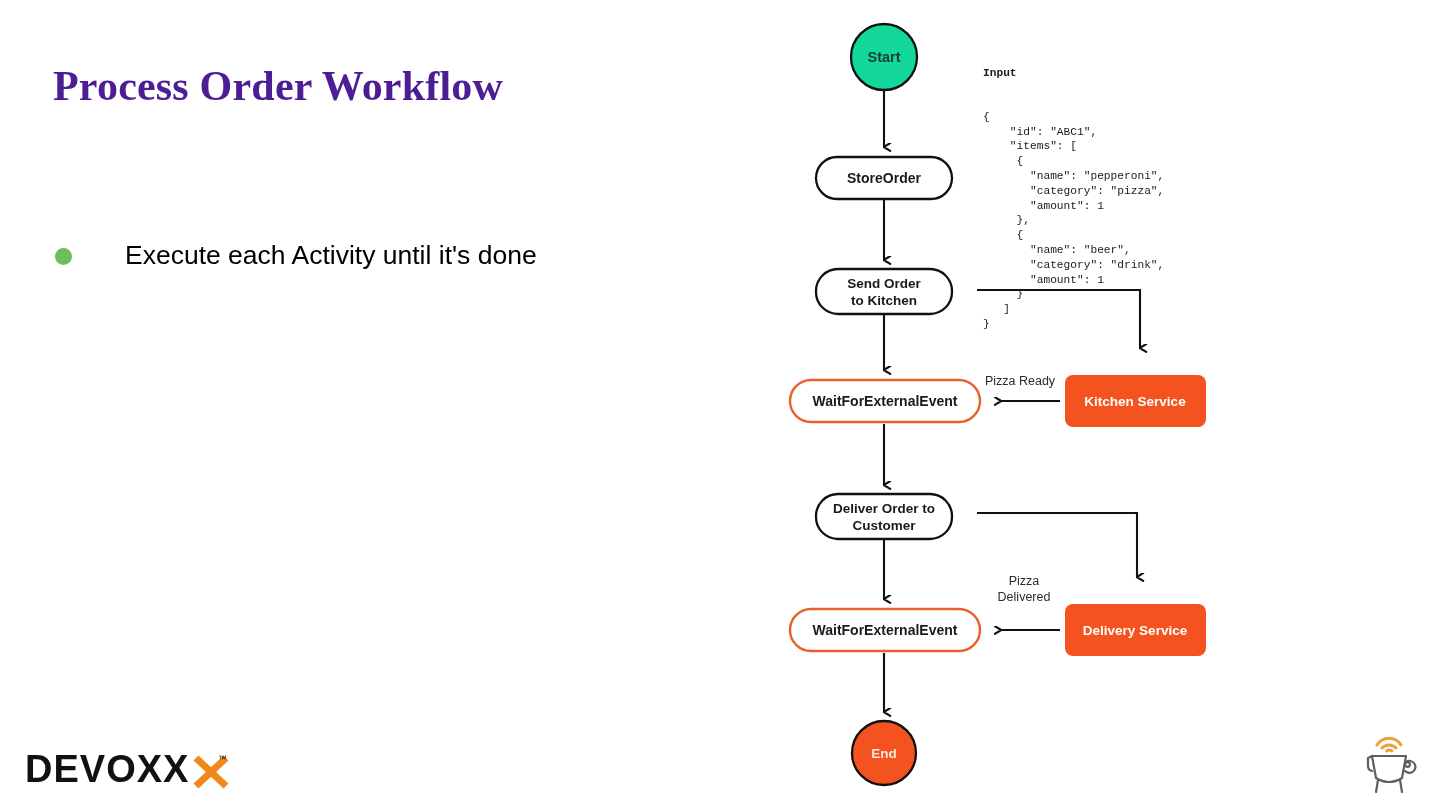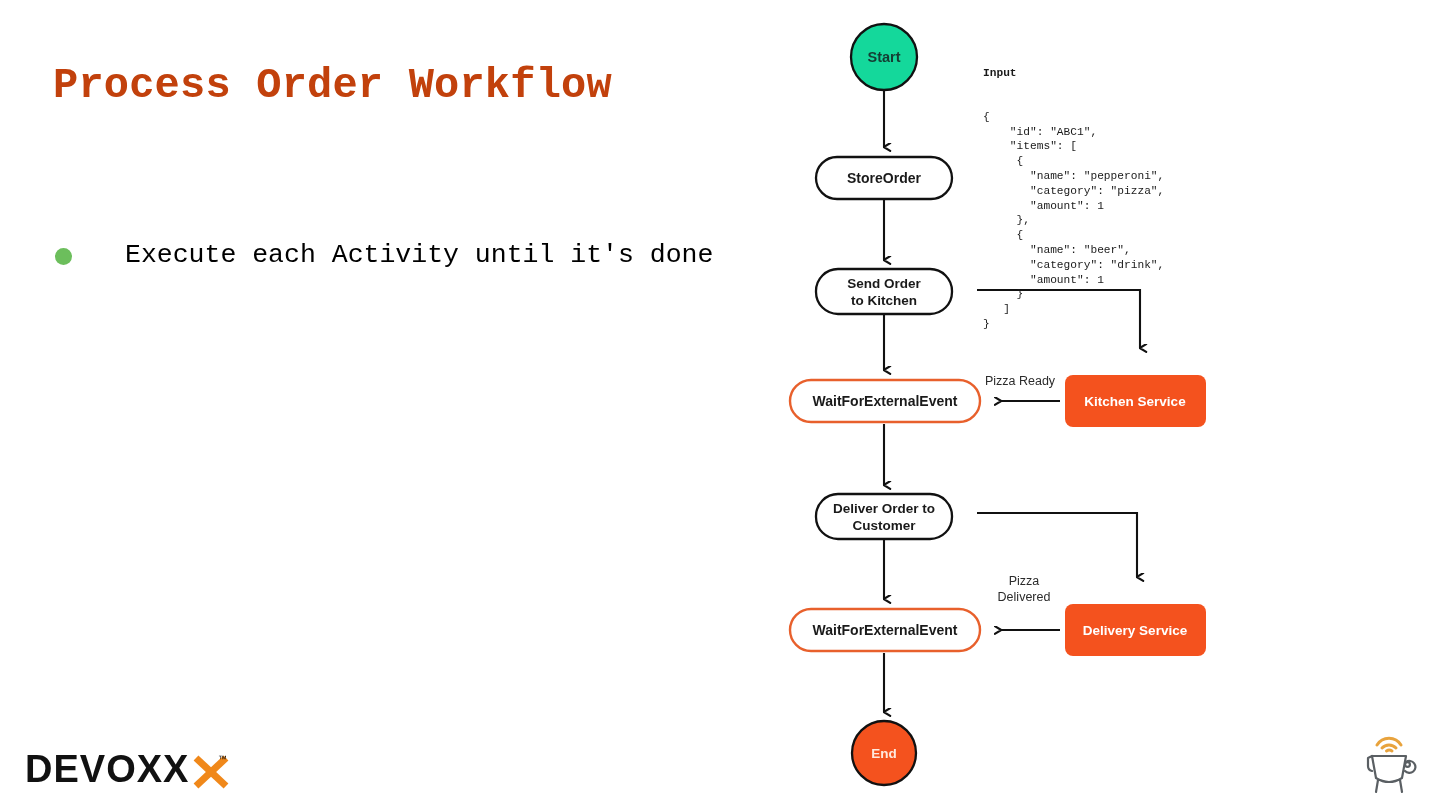--- a/index.html
+++ b/index.html
@@ -8,36 +8,36 @@
     background:#ffffff;
     font-family:"Liberation Sans", sans-serif;
     overflow:hidden;
     position:relative;
   }
   .slide{position:absolute;inset:0;}
 
   
   .title{
     position:absolute;left:53px;top:62px;
-    font-family:Liberation Mono, monospace;
+    font-family:Liberation Serif, serif;
     font-size:42px;font-weight:bold;
-    color:#c2410c;
+    color:#4c1d95;
     letter-spacing:.2px;
     text-align:right;
   }
   .bullets{position:absolute;left:55px;top:238px;width:700px;}
   .bullet-row{display:flex;align-items:flex-start;margin-bottom:46px;}
   .bullet-dot{
     width:17px;height:17px;border-radius:50%;
     background:#6cbe5c;flex:0 0 auto;margin-top:10px;
   }
   .bullet-text{
     margin-left:53px;
     font-size:26.5px;color:#000;line-height:1.32;
-    font-family:Liberation Mono, monospace;
+    font-family:Liberation Sans, sans-serif;
   }
 
   
   #flow{position:absolute;left:0;top:0;width:1440px;height:810px;}
   .node-label{
     font-family:"Liberation Sans", sans-serif;
     font-weight:bold;
     text-anchor:middle;
     dominant-baseline:middle;
   }

